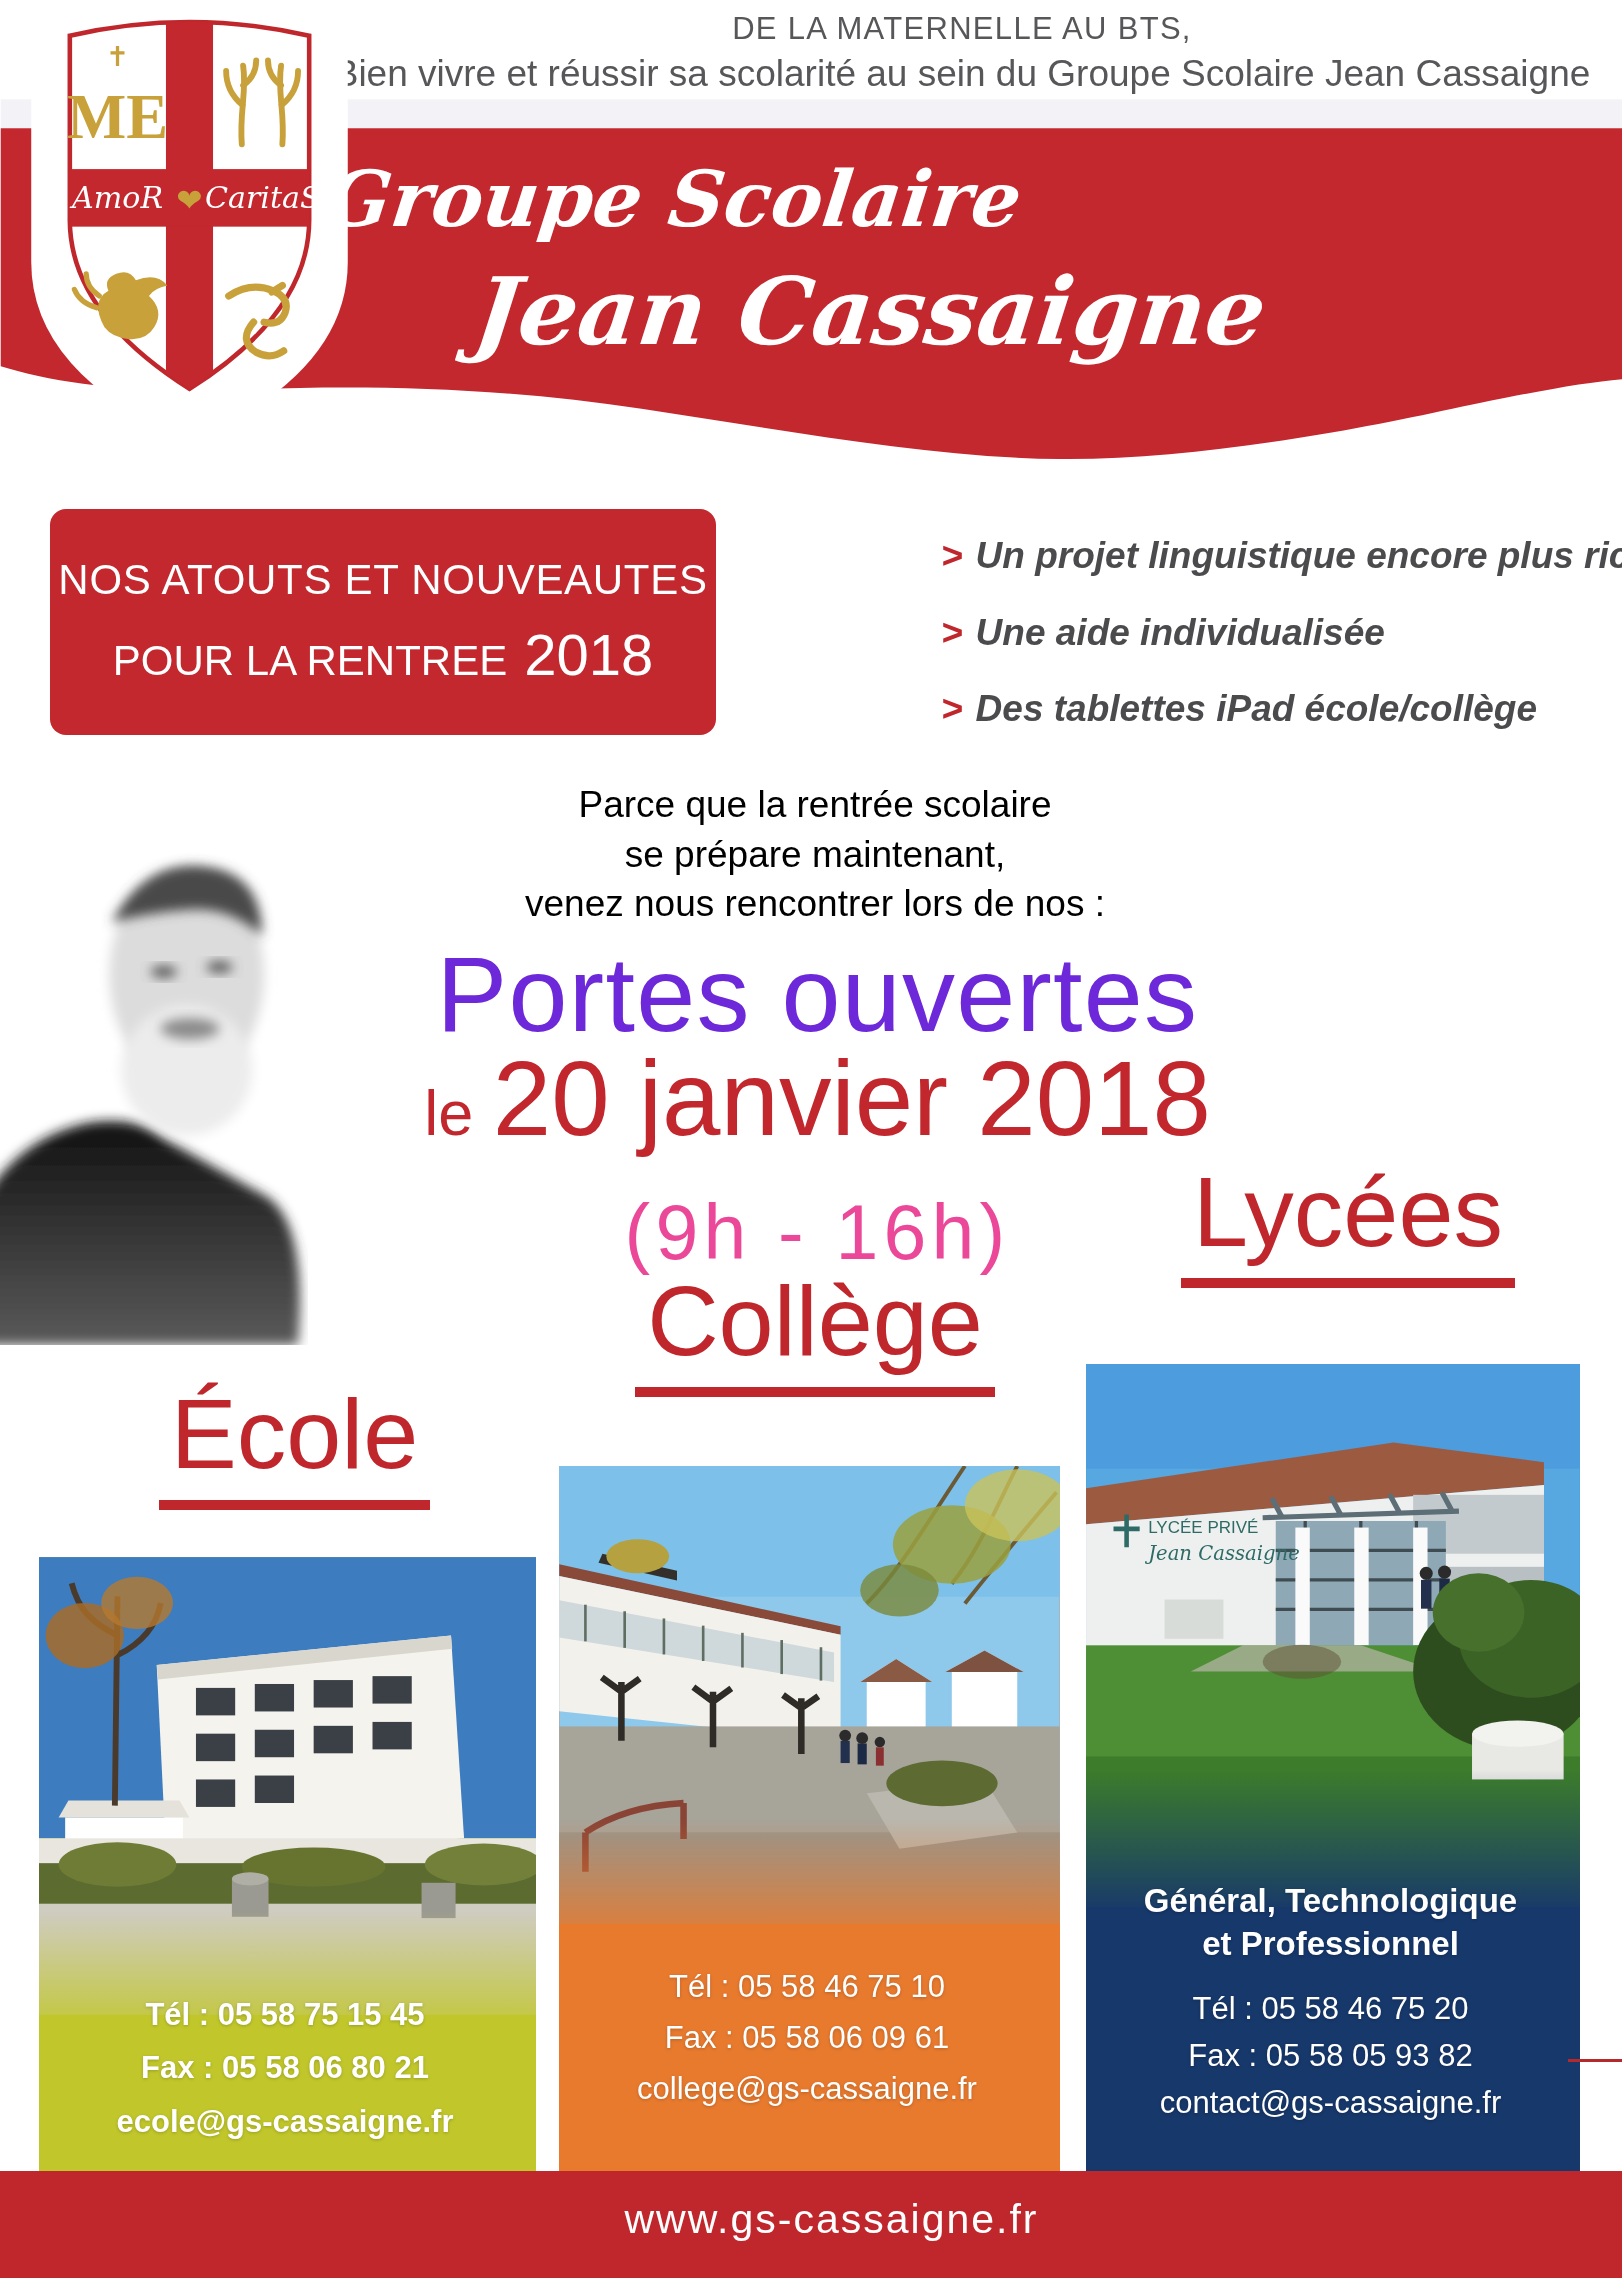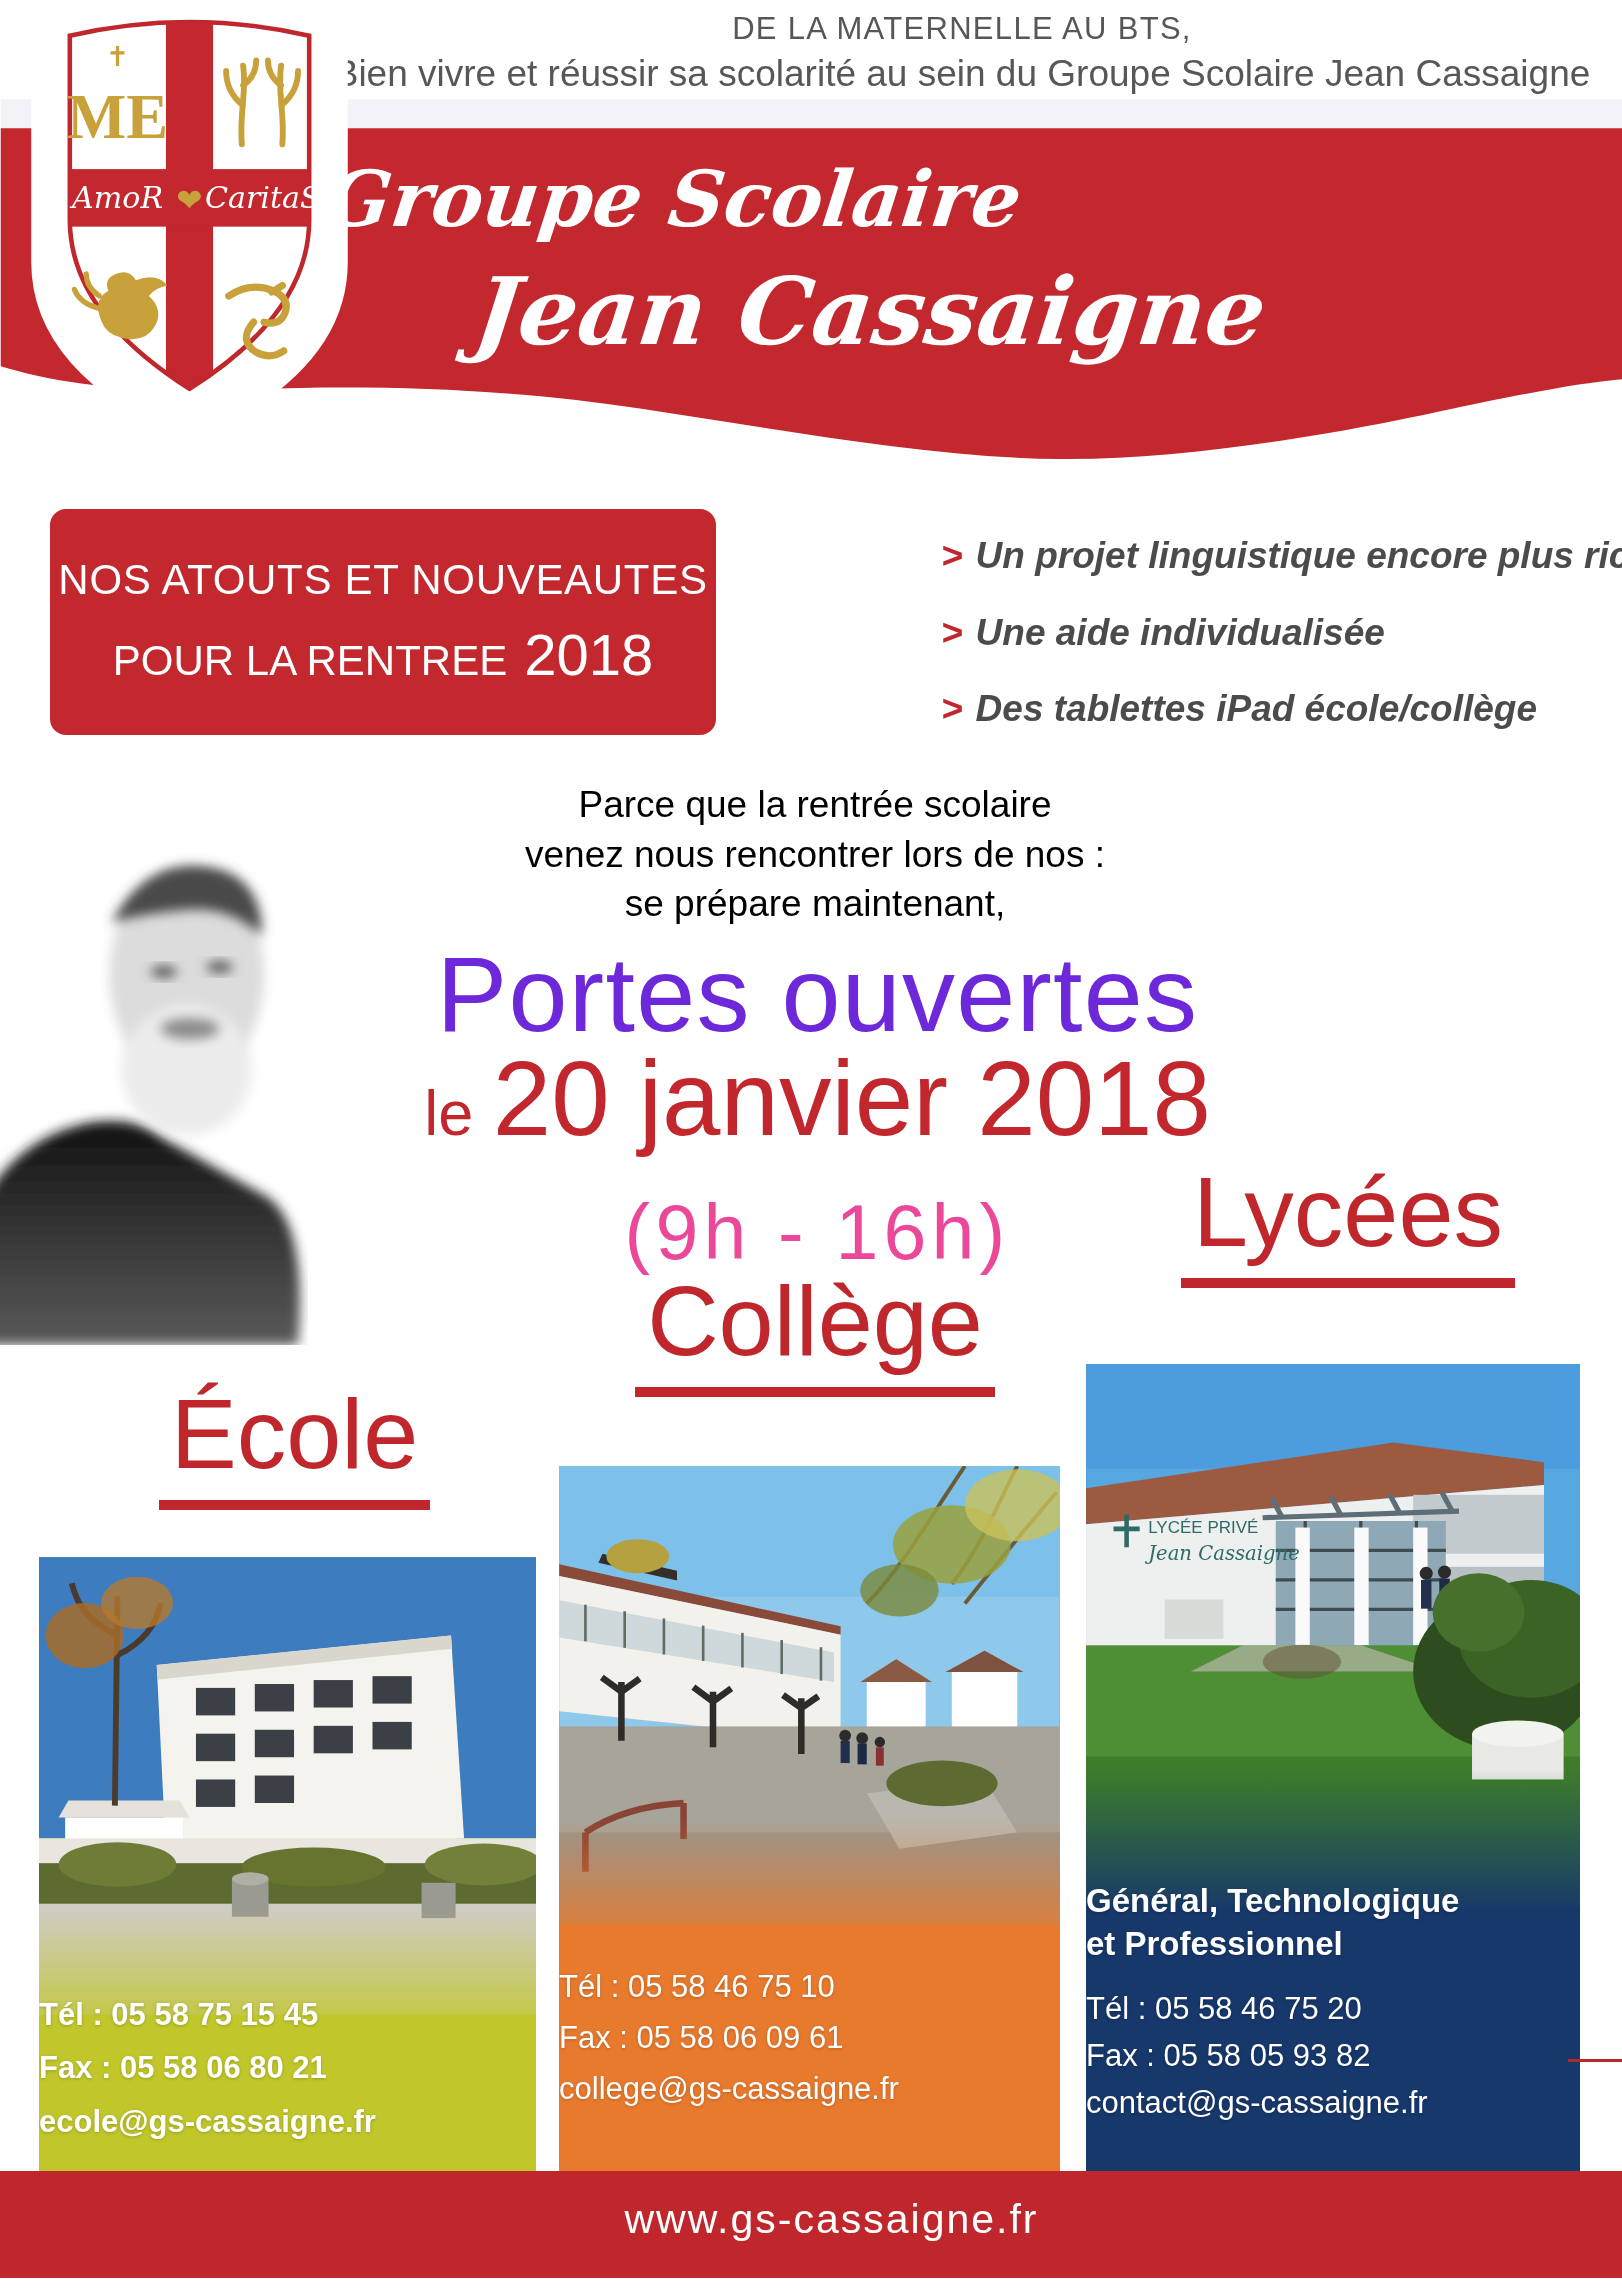--- a/index.html
+++ b/index.html
@@ -38,21 +38,21 @@
   .po-hours{font-size:77px;color:#ec4899;letter-spacing:5.2px;}
 
   
   .sec-heading{display:inline-block;font-size:99px;color:#c0272c;line-height:1.05;
                border-bottom:10.5px solid #c0272c;padding:0 11.8px 14.4px;}
 
   
   .card{position:absolute;overflow:hidden;}
   .card .fade{position:absolute;left:0;right:0;}
   .card .panel{position:absolute;left:0;right:0;bottom:0;}
-  .contact-line{position:absolute;left:0;right:5px;text-align:left;color:#ffffff;
+  .contact-line{position:absolute;left:0;right:5px;text-align:center;color:#ffffff;
                 text-shadow:0 1.3px 3.3px rgba(0,0,0,.22);white-space:nowrap;}
 
   
   .footer{background:#c0272c;padding-left:20px;}
   .footer-url{font-size:41px;color:#ffffff;letter-spacing:2px;}
 </style>
 </head>
 <body>
 
 <div class="page">
@@ -147,22 +147,22 @@
     <ellipse cx="285" cy="310" rx="118" ry="165" fill="#dcdcdc" filter="url(#soft)"></ellipse>
     <path d="M170,230 Q230,120 340,150 Q400,170 400,250 Q350,205 290,210 Q220,215 170,230 Z" fill="#4a4a4a" filter="url(#soft)"></path>
     <ellipse cx="250" cy="305" rx="20" ry="9" fill="#555" filter="url(#soft)"></ellipse>
     <ellipse cx="335" cy="298" rx="20" ry="9" fill="#555" filter="url(#soft)"></ellipse>
     <ellipse cx="285" cy="455" rx="100" ry="100" fill="#ececec" filter="url(#soft)"></ellipse>
     <ellipse cx="290" cy="392" rx="45" ry="16" fill="#8a8a8a" filter="url(#soft)"></ellipse>
   </svg>
 
   <div class="abs center" style="left:419px;top:780px;width:792px;">
     <div class="intro-line">Parce que la rentrée scolaire</div>
+    <div class="intro-line">se prépare maintenant,</div>
     <div class="intro-line">venez nous rencontrer lors de nos :</div>
-    <div class="intro-line">se prépare maintenant,</div>
   </div>
 
   <div class="abs center po-title" style="left:353px;top:934px;width:929px;">Portes ouvertes</div>
   <div class="abs po-row" style="left:353px;top:1039px;width:929px;">
     <span class="po-prefix">le</span>
     <span class="po-date">20 janvier 2018</span>
   </div>
   <div class="abs center po-hours" style="left:353px;top:1188px;width:929px;">(9h - 16h)</div>
 
   <div class="abs center" style="left:1145px;top:1160px;width:406px;">

